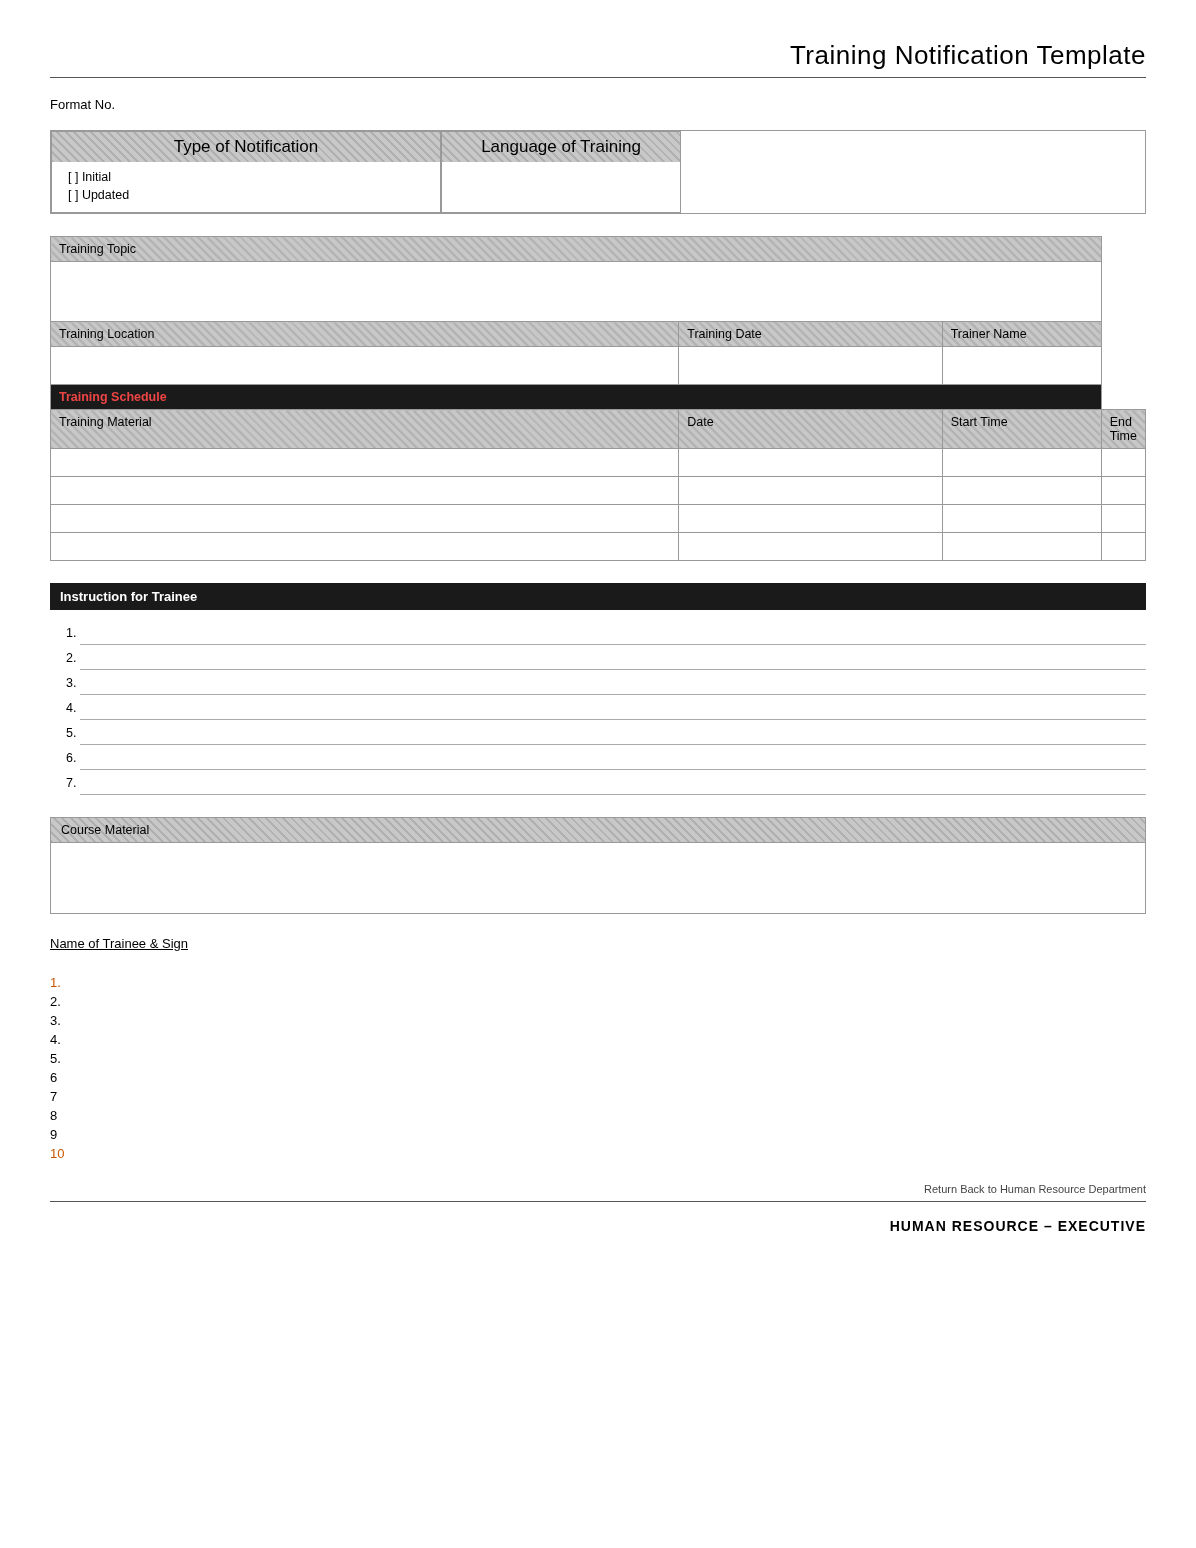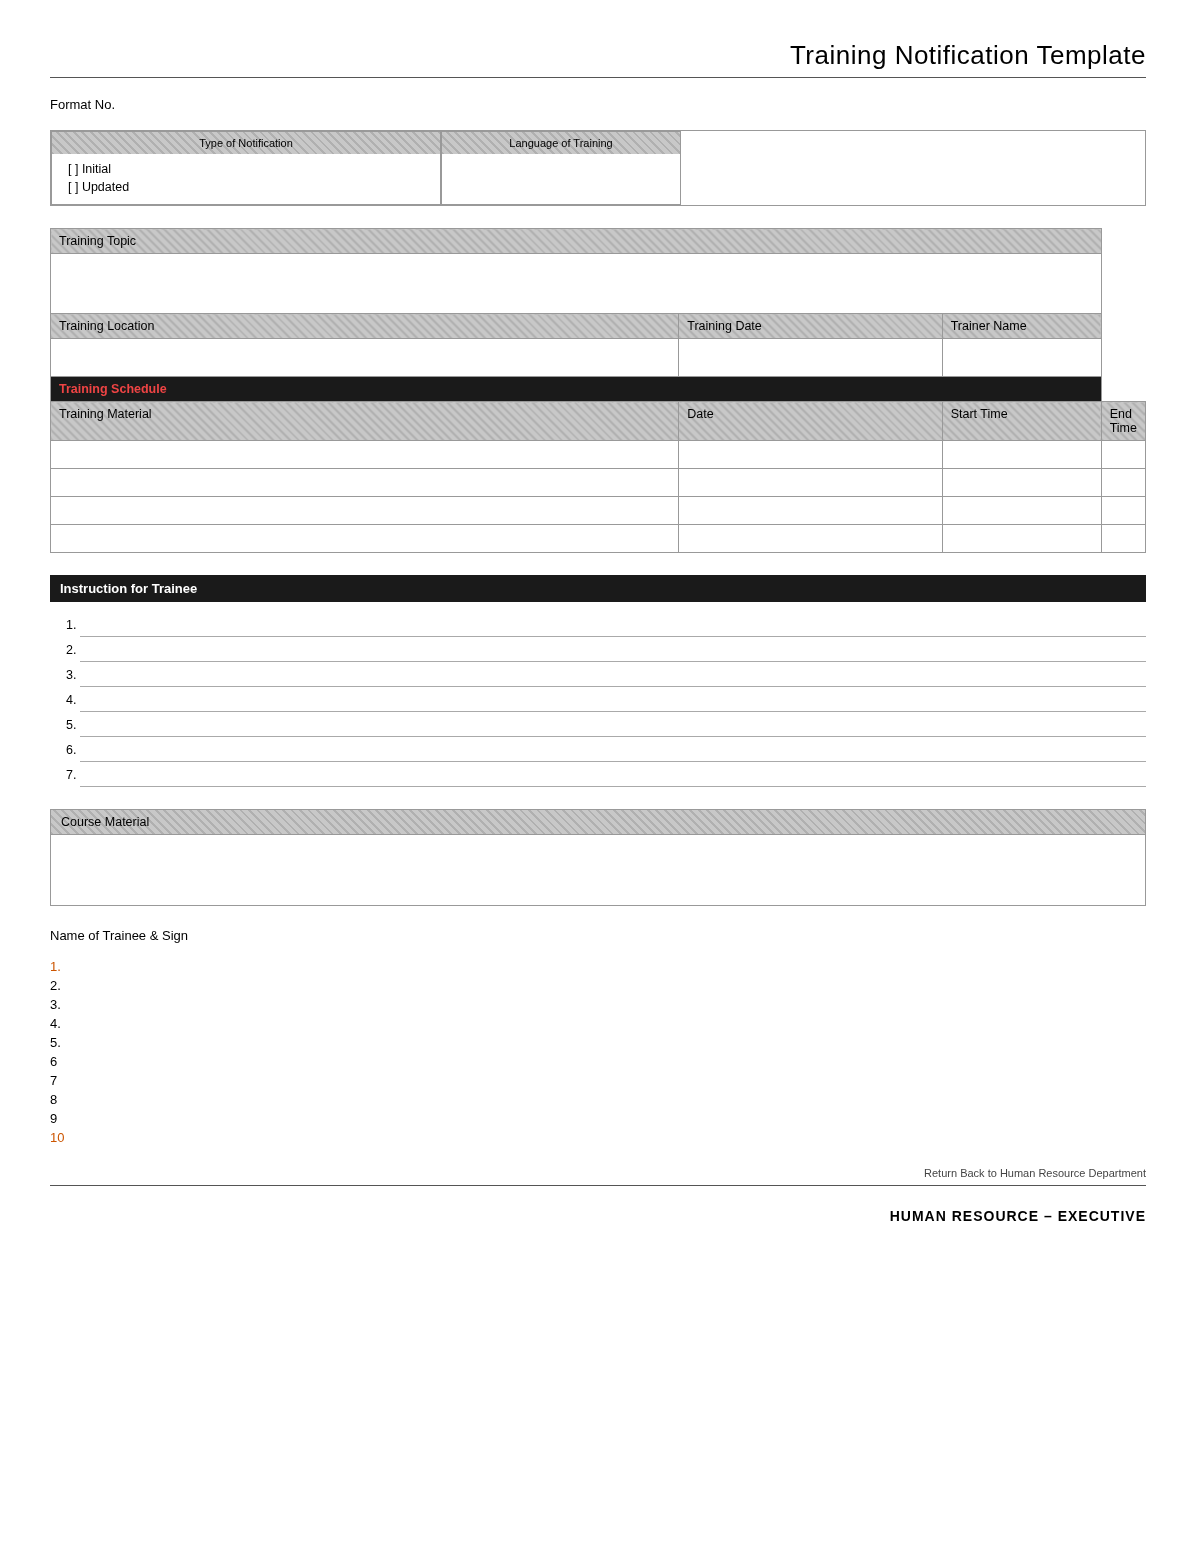--- a/index.html
+++ b/index.html
@@ -37,21 +37,21 @@
       border: 1px solid #999;
     }
 
     .top-grid-cell {
       border: 1px solid #999;
     }
 
     .cell-header {
       background: #b8b8b8;
       padding: 5px 0;
-      font-size: 11px;
+      font-size: 17px;
       text-align: center;
       background: repeating-linear-gradient(
         45deg,
         #b0b0b0,
         #b0b0b0 2px,
         #c8c8c8 2px,
         #c8c8c8 6px
       );
     }
 
@@ -163,22 +163,23 @@
       min-height: 70px;
       padding: 8px;
     }
 
     
     .trainee-section {
       margin-bottom: 20px;
     }
 
     .trainee-title {
-      font-size: 13px;
-      margin-bottom: 14px;
+      text-decoration: underline;
+      font-size: 13px;
+      margin-bottom: 22px;
     }
 
     .trainee-list {
       list-style: none;
       padding-left: 0;
     }
 
     .trainee-list li {
       font-size: 13px;
       padding: 2px 0;
@@ -191,21 +192,21 @@
     
     .footer-return {
       text-align: right;
       font-size: 11px;
       color: #444;
       margin-bottom: 6px;
     }
 
     .footer-line {
       border-top: 1.5px solid #555;
-      padding-top: 22px;
+      padding-top: 16px;
       text-align: right;
       font-size: 14px;
       font-weight: bold;
       letter-spacing: 1px;
     }
   </style>
 </head>
 <body>
 
 <div class="page-title">Training Notification Template</div>

